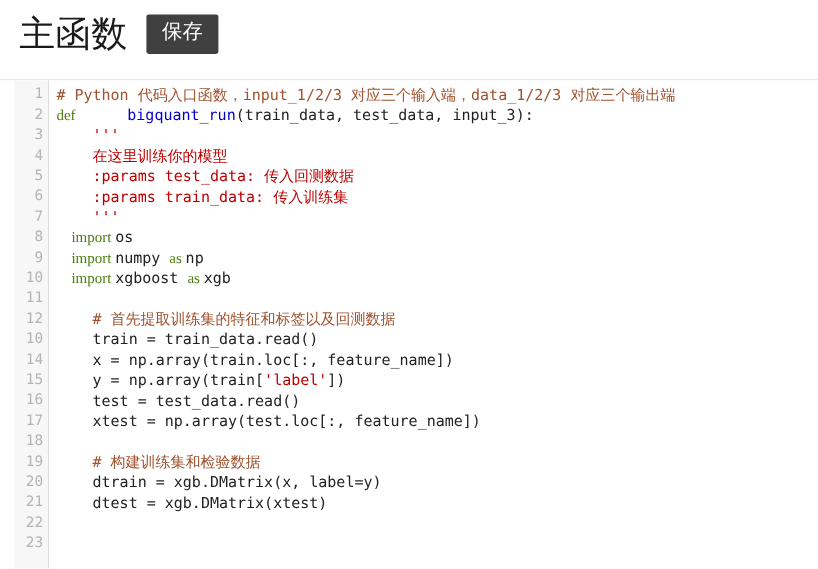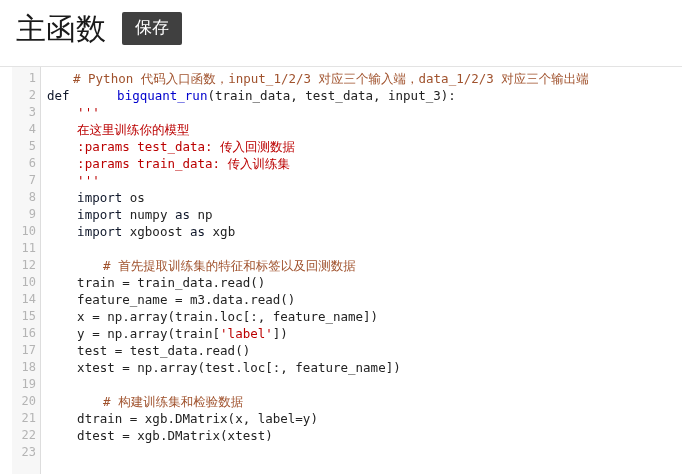--- a/index.html
+++ b/index.html
@@ -88,22 +88,22 @@
     background: #ffffff;
   }
   #code .cl {
     font-family: "DejaVu Sans Mono", monospace;
     font-size: 12.5px;
     line-height: 17px;
     height: 17px;
     white-space: pre;
     color: #222222;
   }
-  .tok-comment { color: #a0522d; margin-left: 26px; }
-  .tok-keyword { color: #0f172a; }
+  .tok-comment { color: #a0522d; }
+  .tok-keyword { color: #4d7c0f; font-family: Liberation Serif, serif; }
   .tok-func    { color: #0000cd; margin-left: 40px; }
   .tok-string  { color: #bb0000; }
   .tok-plain   { color: #222222; }
 </style>
 </head>
 <body>
 
 <div id="app">
 
   <div id="header">
@@ -146,21 +146,20 @@
         <div class="cl"><span class="tok-string">    在这里训练你的模型</span></div>
         <div class="cl"><span class="tok-string">    :params test_data: 传入回测数据</span></div>
         <div class="cl"><span class="tok-string">    :params train_data: 传入训练集</span></div>
         <div class="cl"><span class="tok-string">    '''</span></div>
         <div class="cl"><span class="tok-keyword">    import </span><span class="tok-plain">os</span></div>
         <div class="cl"><span class="tok-keyword">    import </span><span class="tok-plain">numpy </span><span class="tok-keyword">as </span><span class="tok-plain">np</span></div>
         <div class="cl"><span class="tok-keyword">    import </span><span class="tok-plain">xgboost </span><span class="tok-keyword">as </span><span class="tok-plain">xgb</span></div>
         <div class="cl">&nbsp;</div>
         <div class="cl"><span class="tok-comment">    # 首先提取训练集的特征和标签以及回测数据</span></div>
         <div class="cl"><span class="tok-plain">    train = train_data.read()</span></div>
-        <div class="cl"><span class="tok-plain">    feature_name = m3.data.read()</span></div>
         <div class="cl"><span class="tok-plain">    x = np.array(train.loc[:, feature_name])</span></div>
         <div class="cl"><span class="tok-plain">    y = np.array(train[</span><span class="tok-string">'label'</span><span class="tok-plain">])</span></div>
         <div class="cl"><span class="tok-plain">    test = test_data.read()</span></div>
         <div class="cl"><span class="tok-plain">    xtest = np.array(test.loc[:, feature_name])</span></div>
         <div class="cl">&nbsp;</div>
         <div class="cl"><span class="tok-comment">    # 构建训练集和检验数据</span></div>
         <div class="cl"><span class="tok-plain">    dtrain = xgb.DMatrix(x, label=y)</span></div>
         <div class="cl"><span class="tok-plain">    dtest = xgb.DMatrix(xtest)</span></div>
         <div class="cl">&nbsp;</div>
       </div>

